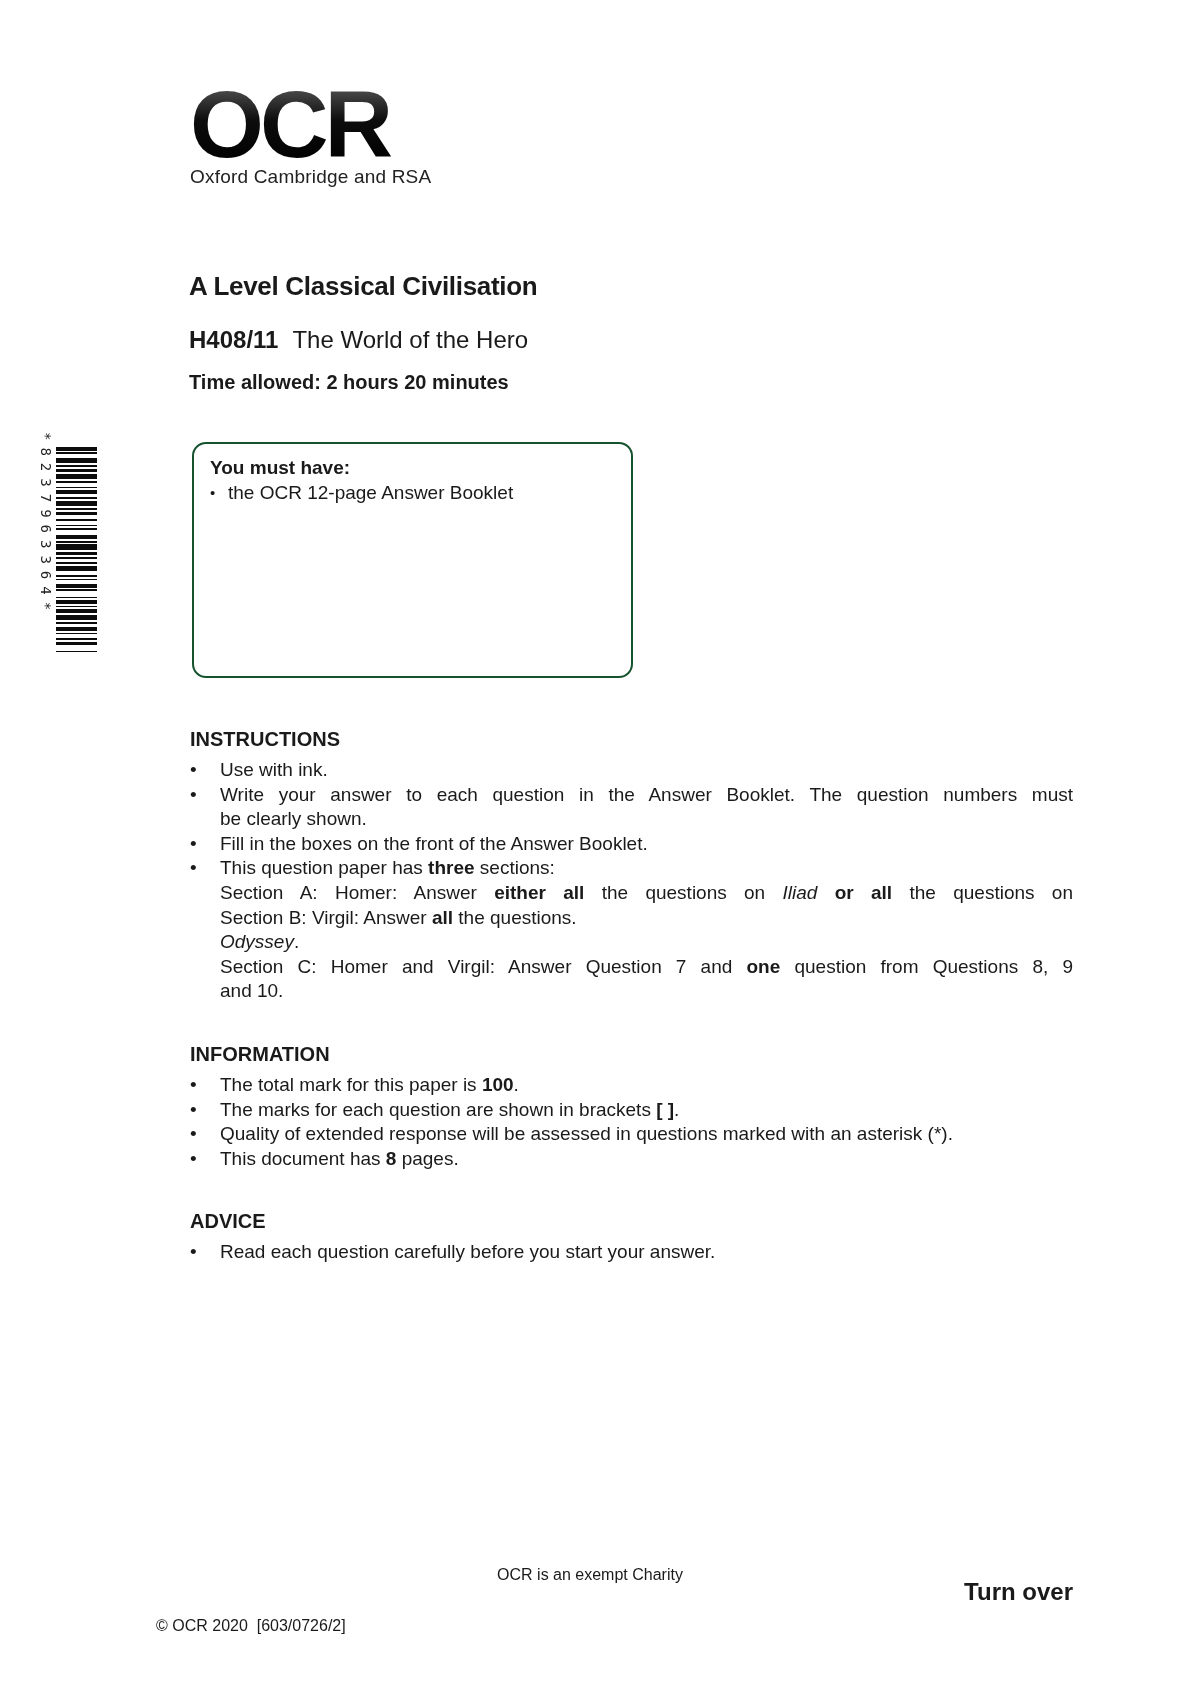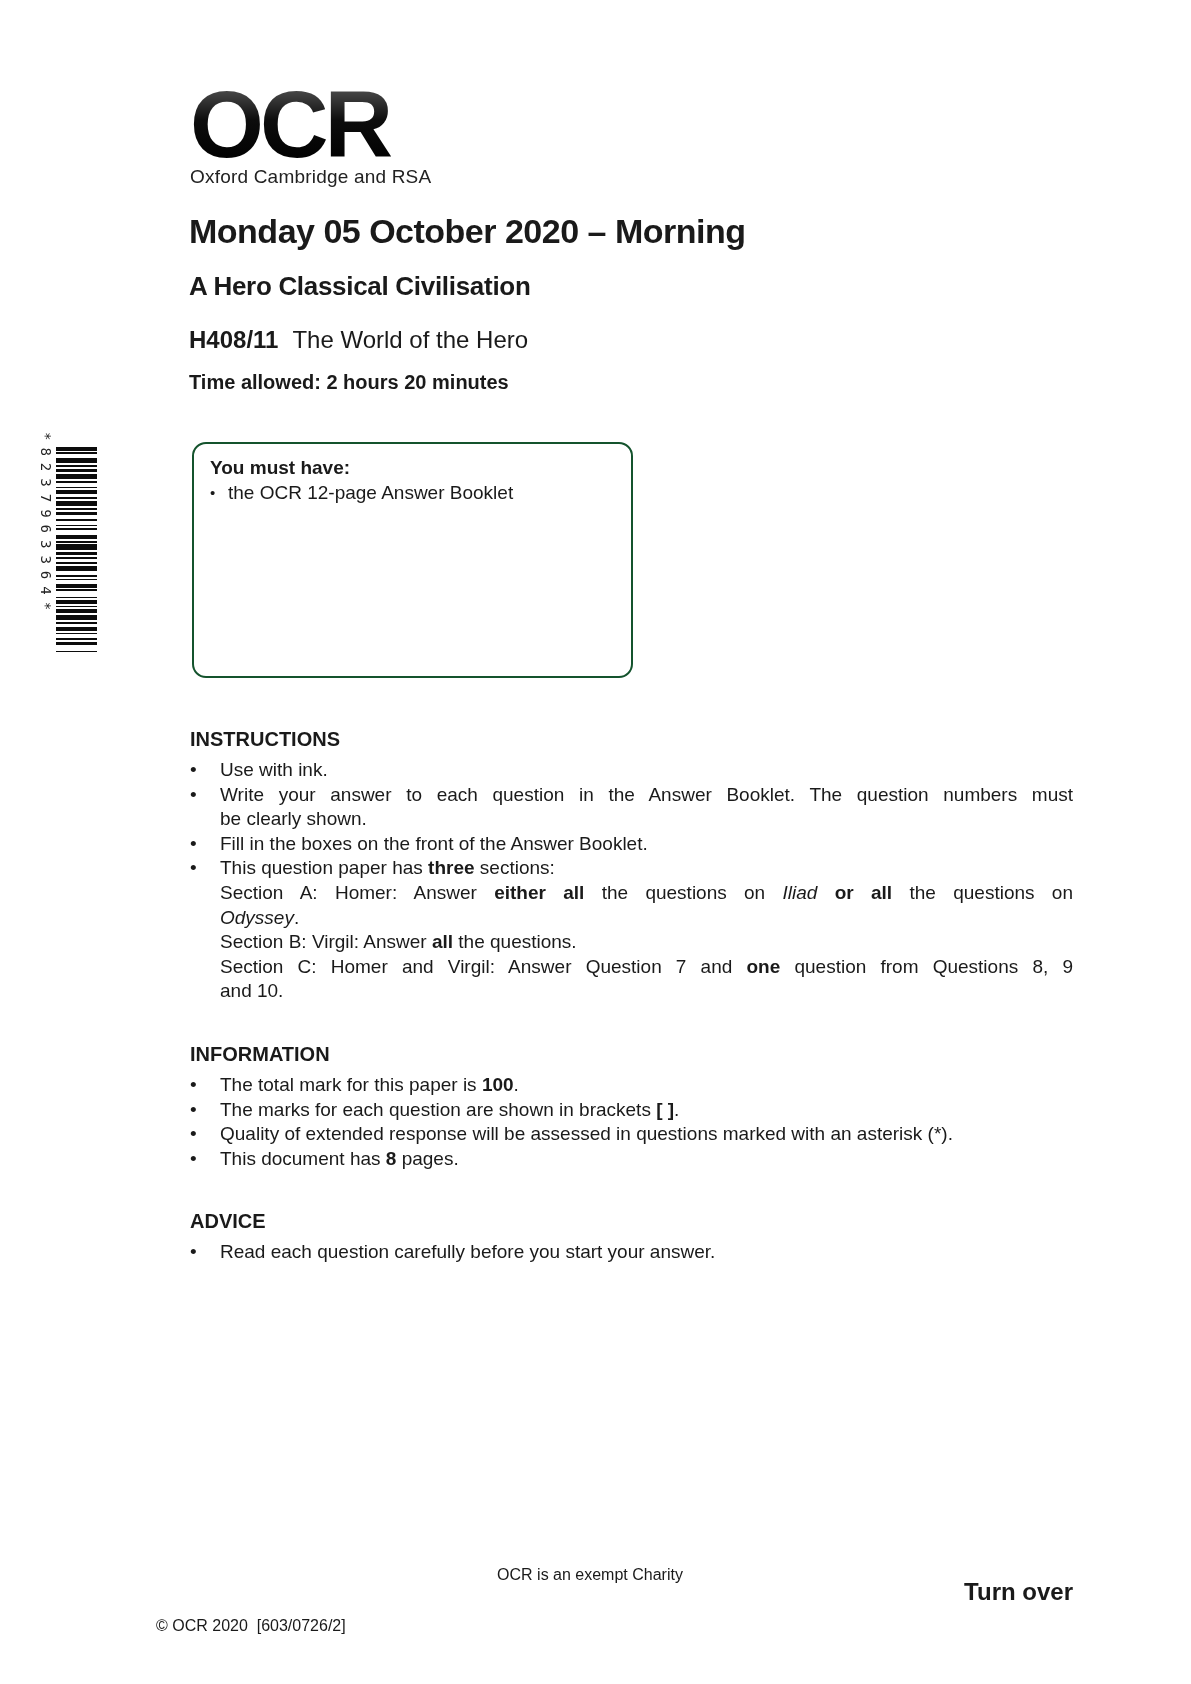--- a/index.html
+++ b/index.html
@@ -61,22 +61,21 @@
 </head>
 <body>
 
 <div class="page">
 
   <div class="logo">
     <div class="logo-text">OCR</div>
     <div class="logo-tagline">Oxford Cambridge and RSA</div>
   </div>
 
-  <h1 class="title">Monday 05 October 2020 – Morning</h1>
-  <h2 class="subtitle">A Hero Classical Civilisation</h2>
+  <h2 class="subtitle">A Level Classical Civilisation</h2>
   <div class="code-line">
     <span class="code">H408/11</span><span>The World of the Hero</span>
   </div>
   <div class="time-line">Time allowed: 2 hours 20 minutes</div>
 
   <div class="barcode-label">*8237963364*</div>
   <div class="barcode-bars" id="barcode-bars">
       <div class="bar" style="height: 3.61739px; background: rgb(12, 12, 12);"></div>
       <div class="bar" style="height: 1.8087px; background: transparent;"></div>
       <div class="bar" style="height: 1.8087px; background: rgb(12, 12, 12);"></div>
@@ -187,25 +186,25 @@
         <div class="line">
           <span class="bcell">•</span>
           <span class="tcell"><span>This question paper has </span><b>three</b><span> sections:</span></span>
         </div>
         <div class="line">
           <span class="bcell"></span>
           <span class="tcell just"><span>Section A: Homer: Answer </span><b>either all</b><span> the questions on </span><i>Iliad</i><span> </span><b>or all</b><span> the questions on</span></span>
         </div>
         <div class="line">
           <span class="bcell"></span>
+          <span class="tcell"><span>Section B: Virgil: Answer </span><b>all</b><span> the questions.</span></span>
+        </div>
+        <div class="line">
+          <span class="bcell"></span>
           <span class="tcell"><i>Odyssey</i><span>.</span></span>
-        </div>
-        <div class="line">
-          <span class="bcell"></span>
-          <span class="tcell"><span>Section B: Virgil: Answer </span><b>all</b><span> the questions.</span></span>
         </div>
         <div class="line">
           <span class="bcell"></span>
           <span class="tcell just"><span>Section C: Homer and Virgil: Answer Question 7 and </span><b>one</b><span> question from Questions 8, 9</span></span>
         </div>
         <div class="line">
           <span class="bcell"></span>
           <span class="tcell"><span>and 10.</span></span>
         </div>
       </section>

